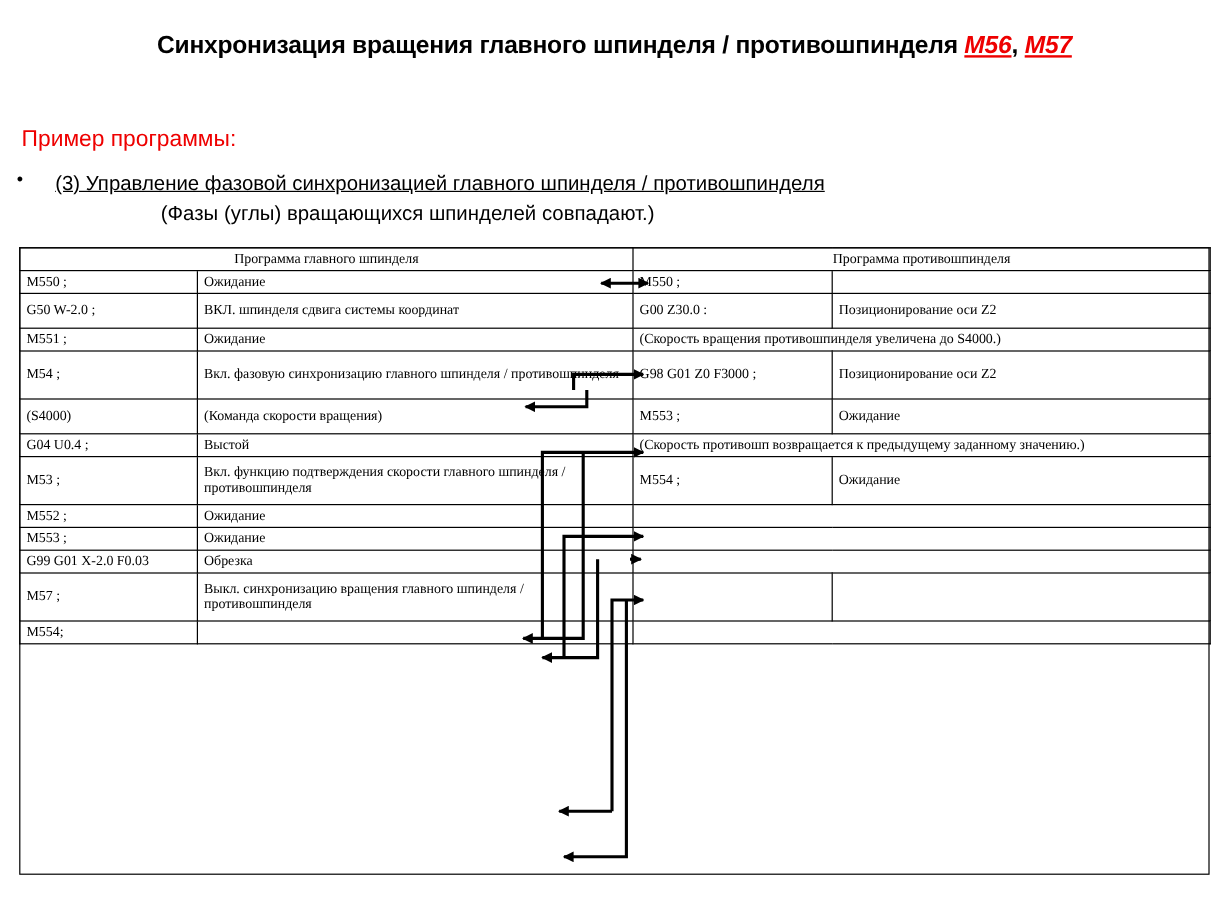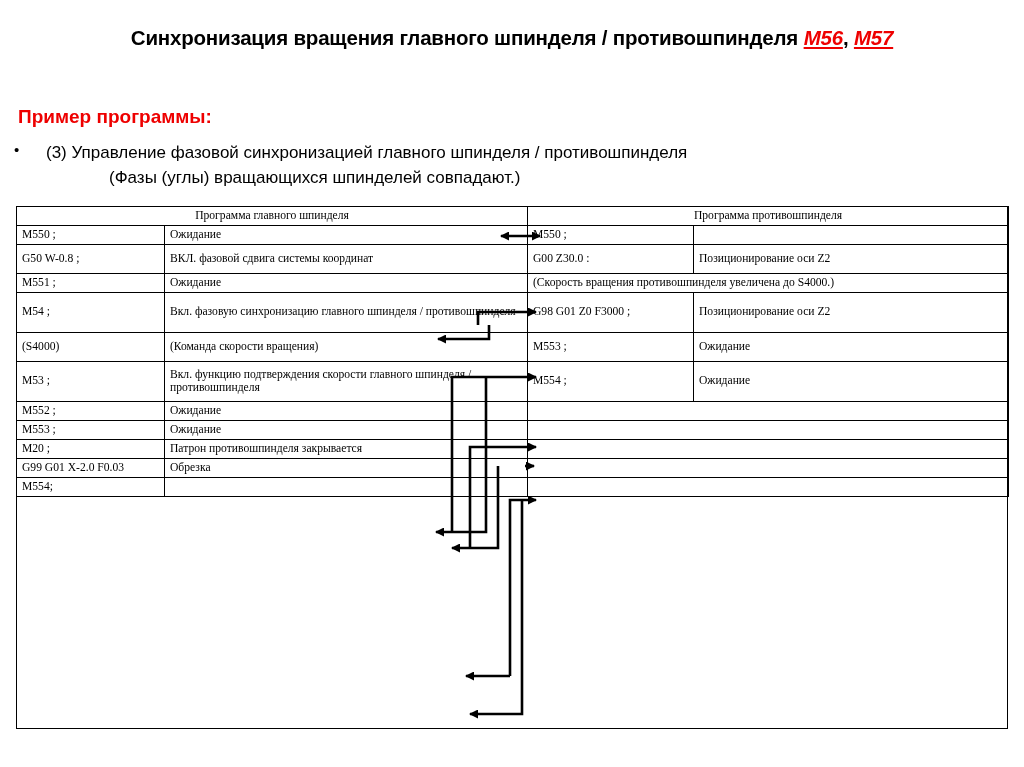--- a/index.html
+++ b/index.html
@@ -17,31 +17,31 @@
     font-weight:bold;font-size:20.5px;line-height:31px;
     letter-spacing:-0.2px;
   }
   .title-line{white-space:nowrap;}
   .mcode{color:#ee0000;text-decoration:underline;font-style:italic;}
 
   
   .example-label{
     position:absolute;left:18px;top:106px;
     font-family:"Liberation Sans",sans-serif;
-    font-size:19px;color:#ee0000;font-weight:bold;
+    font-size:19px;color:#ee0000;font-weight:normal;
   }
   .bullet-row{
     position:absolute;left:14px;top:140px;width:990px;
     font-family:"Liberation Sans",sans-serif;font-size:17px;
   }
   .bullet-dot{
     position:absolute;left:0;top:1px;font-size:15px;line-height:18px;
   }
-  .bullet-text{display:block;margin-left:32px;line-height:25px;}
-  .bullet-sub{display:block;margin-left:95px;line-height:25px;}
+  .bullet-text{display:block;margin-left:32px;line-height:25px;text-decoration:underline;}
+  .bullet-sub{display:block;margin-left:120px;line-height:25px;}
 
   
   .tbl-wrap{
     position:absolute;left:16px;top:206px;width:992px;height:523px;
   }
   table.grid{
     border-collapse:collapse;width:992px;
     table-layout:fixed;
     font-family:"Liberation Serif",serif;
     font-size:11.6px;
@@ -110,67 +110,73 @@
           <th class="hdr" colspan="2">Программа главного шпинделя</th>
           <th class="hdr" colspan="2">Программа противошпинделя</th>
         </tr>
       <tr class="r-short">
             <td>M550 ;</td>
             <td>Ожидание</td>
             <td class="cell-ind">M550 ;</td>
             <td></td>
           </tr>
           <tr class="r-tall">
-            <td class="cell-ind2">G50 W-0.8 ;</td>
-            <td>ВКЛ. фазовой сдвига системы координат</td>
+            <td class="cell-ind2">G50 W-2.0 ;</td>
+            <td>ВКЛ. шпинделя сдвига системы координат</td>
             <td class="cell-ind">G00 Z30.0 :</td>
             <td>Позиционирование оси Z2</td>
           </tr>
           <tr class="r-short">
             <td class="cell-ind2">M551 ;</td>
             <td>Ожидание</td>
             <td colspan="2">(Скорость вращения противошпинделя увеличена до S4000.)</td>
           </tr>
           <tr class="r-dbl">
             <td class="cell-ind2">M54 ;</td>
             <td>Вкл. фазовую синхронизацию главного шпинделя / противошпинделя</td>
             <td class="cell-ind">G98 G01 Z0 F3000 ;</td>
             <td>Позиционирование оси Z2</td>
           </tr>
           <tr class="r-tall">
             <td class="cell-ind2">(S4000)</td>
             <td>(Команда скорости вращения)</td>
             <td class="cell-ind">M553 ;</td>
             <td>Ожидание</td>
           </tr>
+          <tr class="r-short">
+            <td class="cell-ind2">G04 U0.4 ;</td>
+            <td>Выстой</td>
+            <td colspan="2">(Скорость противошп возвращается к предыдущему заданному значению.)</td>
+          </tr>
           <tr class="r-dbl">
             <td class="cell-ind2">M53 ;</td>
             <td>Вкл. функцию подтверждения скорости главного шпинделя / противошпинделя</td>
             <td class="cell-ind">M554 ;</td>
             <td>Ожидание</td>
           </tr>
           <tr class="r-short">
             <td class="cell-ind2">M552 ;</td>
             <td>Ожидание</td>
             <td colspan="2"></td>
           </tr>
           <tr class="r-short">
             <td class="cell-ind2">M553 ;</td>
             <td>Ожидание</td>
             <td colspan="2"></td>
           </tr>
           <tr class="r-short">
-            <td class="cell-ind2">M20 ;</td>
-            <td>Патрон противошпинделя закрывается</td>
-            <td colspan="2"></td>
-          </tr>
-          <tr class="r-short">
             <td class="cell-ind2">G99 G01 X-2.0 F0.03</td>
             <td>Обрезка</td>
             <td colspan="2"></td>
+          </tr>
+          <tr class="r-dbl">
+            <td class="cell-ind2">M57 ;</td>
+            <td>Выкл. синхронизацию вращения главного шпинделя / противошпинделя</td>
+            <td class="cell-ind"></td>
+            <td></td>
           </tr>
           <tr class="r-short">
             <td class="cell-ind2">M554;</td>
             <td></td>
             <td colspan="2"></td>
           </tr>
         </tbody>
     </table>
   </div>
   <div class="frame-outer"></div>

